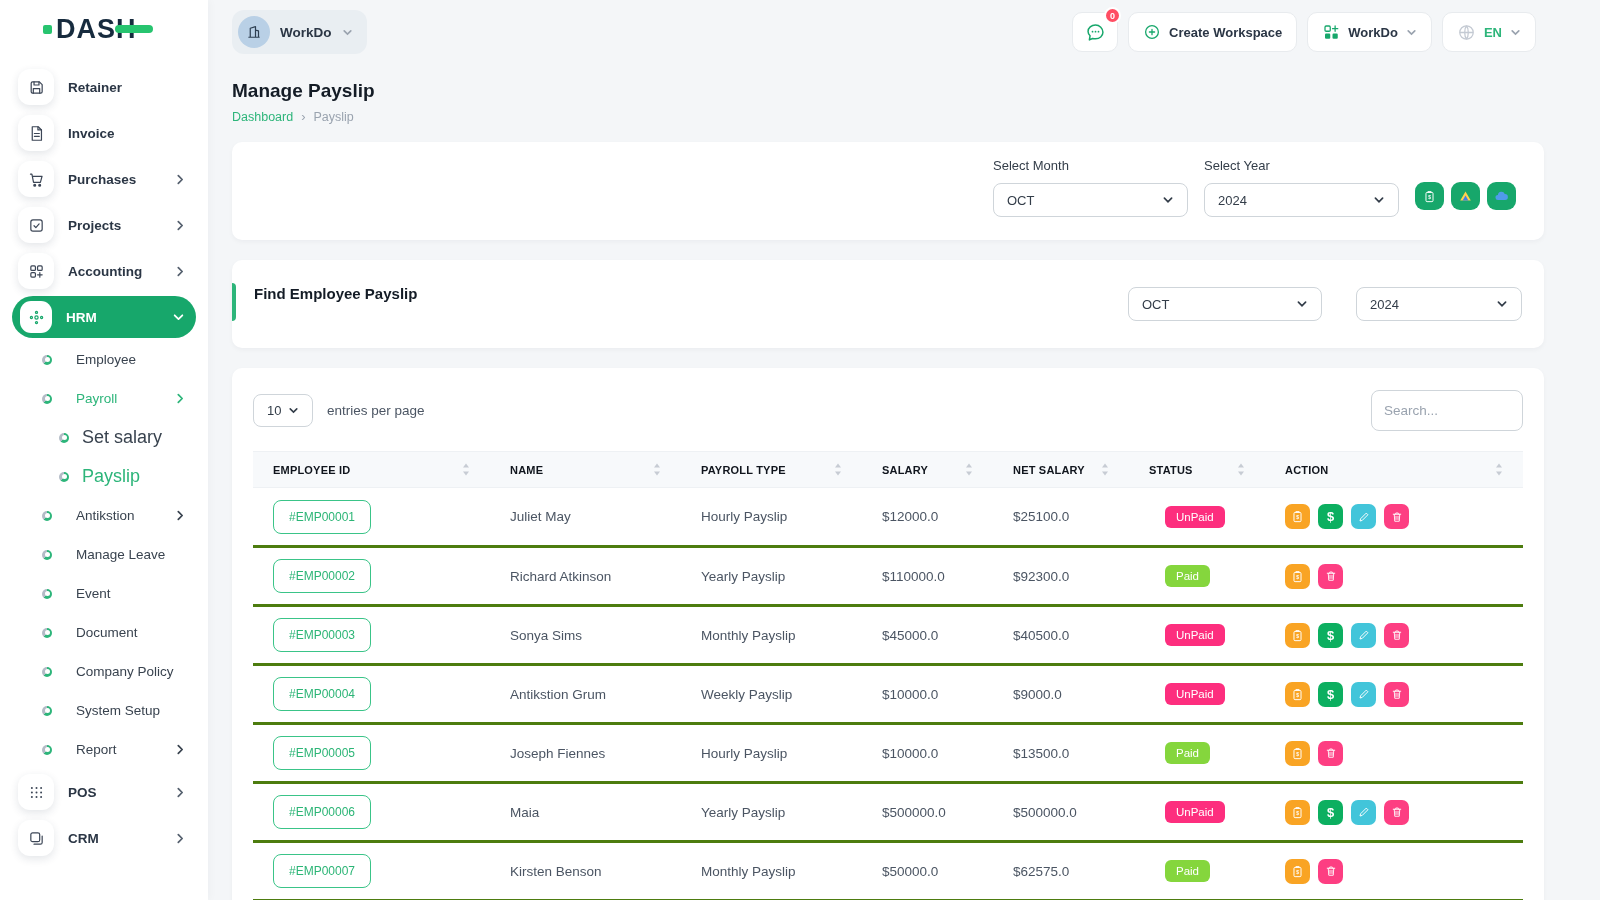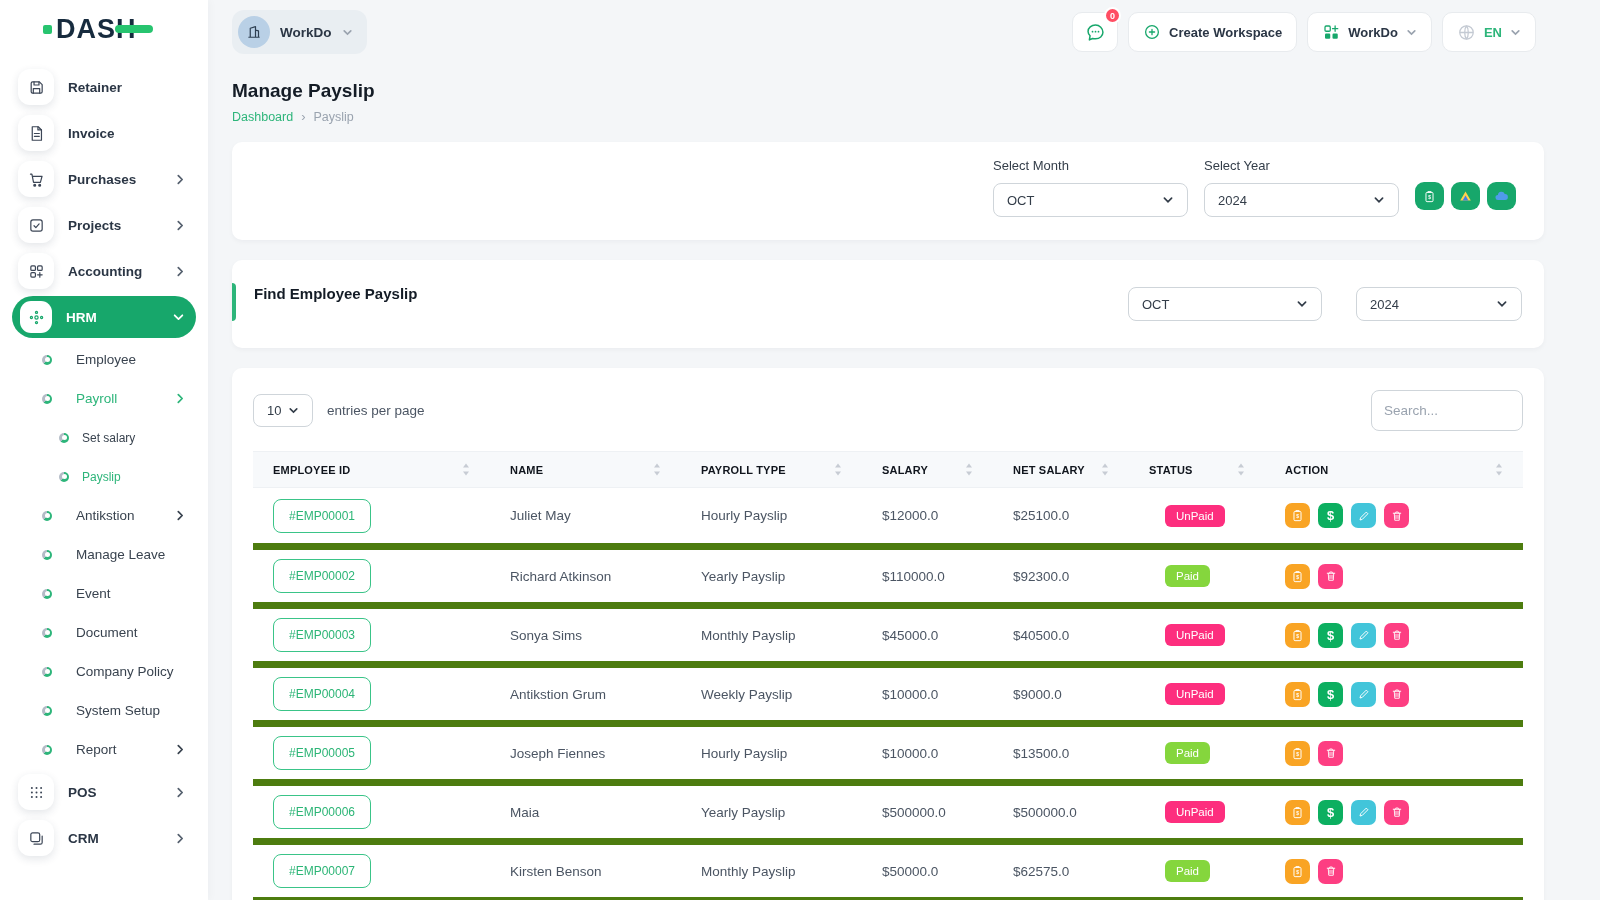--- a/index.html
+++ b/index.html
@@ -17,21 +17,21 @@
   .nav { padding:6px 12px 0 12px; }
   .nav-item { display:flex; align-items:center; cursor:pointer; }
   .lvl1 { height:46px; gap:14px; padding:0 10px 0 6px; font-size:13.5px; font-weight:700; color:#2b3645; }
   .icon-card { width:36px; height:36px; flex:0 0 36px; border-radius:12px; background:#fff; box-shadow:0 3px 8px rgba(35,50,70,.12); display:flex; align-items:center; justify-content:center; color:#3c4656; }
   .chev { margin-left:auto; color:#55606e; display:flex; }
   .chev.down svg { transform:rotate(90deg); }
   .active-pill { background:var(--green,#17a76b); border-radius:22px; color:#fff; height:42px; margin:2px 0; }
   .active-pill .icon-card { box-shadow:none; color:var(--green,#17a76b); width:32px; height:32px; flex-basis:32px; border-radius:11px; margin-left:2px; }
   .active-pill .chev { color:#fff; margin-right:2px; }
   .lvl2 { height:39px; gap:24px; padding-left:30px; font-size:13.5px; font-weight:500; color:#39434f;text-align:right; }
-  .lvl3 { height:39px; gap:13px; padding-left:47px; font-size:12px; font-weight:500; color:#39434f; }
+  .lvl3 { height:39px; gap:13px; padding-left:47px; font-size:18px; font-weight:500; color:#39434f; }
   .lvl2 .chev, .lvl3 .chev { margin-right:10px; color:#39434f; }
   .nav-item.active-txt, .nav-item.active-txt .chev { color:var(--link,#2db57a); }
   .bullet { width:10px; height:10px; flex:0 0 10px; border-radius:50%; background:conic-gradient(var(--link,#2db57a) 0 62%, #b3bbc6 62% 100%); position:relative; }
   .bullet::after { content:""; position:absolute; left:2.5px; top:2.5px; width:5px; height:5px; border-radius:50%; background:#fff; }
 
   
   .main { flex:1; display:flex; flex-direction:column; min-width:0; }
   .topbar { height:58px; flex:0 0 58px; display:flex; align-items:center; justify-content:space-between; padding:6px 64px 0 24px; }
   .ws-pill { background:#e9eef2; border:0; border-radius:12px; height:44px; display:flex; align-items:center; gap:10px; padding:0 14px 0 6px; cursor:pointer; font-family:inherit; }
   .ws-avatar { width:32px; height:32px; border-radius:50%; background:#b9d0e6; display:flex; align-items:center; justify-content:center; }
@@ -73,21 +73,21 @@
   .sel-small { width:60px; height:33px; }
   .entries { font-size:13.5px; color:#4b5563; }
   .search-input { width:152px; height:41px; border:1px solid #cfd5da; border-radius:8px; padding:0 12px; font-size:13.5px; color:#333d49; font-family:inherit; outline:none; }
   .search-input::placeholder { color:#9aa3af; }
 
   .tbl-wrap { padding:0 21px; margin-top:20px; }
   table { width:100%; border-collapse:collapse; table-layout:fixed; }
   thead th { background:#f7f9fb; border-top:1px solid #eef1f4; border-bottom:1px solid #eef1f4; height:36px; padding:0 20px; font-size:11px; font-weight:800; letter-spacing:.2px; color:#10151d; text-align:left; cursor:pointer; }
   .th-inner { display:flex; align-items:center; justify-content:space-between; }
   .sort { display:flex; flex-direction:column; line-height:0; }
-  tbody td { height:59px; padding:0 20px; border-bottom:7px solid #4d7c0f; font-size:13.5px; color:#4b5563; }
+  tbody td { height:59px; padding:0 20px; border-bottom:3px solid #4d7c0f; font-size:13.5px; color:#4b5563; }
   .emp-pill { border:1px solid #3ac488; color:#2cb576; background:#fff; border-radius:8px; padding:9px 15px; font-size:12px; font-family:inherit; cursor:pointer; }
   .badge { display:inline-block; padding:5px 11px; border-radius:6px; color:#fff; font-size:11.5px; font-weight:400;margin-left:16px; }
   .badge-unpaid { background:var(--unpaid,#fd2e7e); }
   .badge-paid { background:var(--paid,#85d63d); }
   .actions { display:flex; gap:8px; }
   .act { width:25px; height:25px; border:0; border-radius:7px; display:flex; align-items:center; justify-content:center; color:#fff; cursor:pointer; font-family:inherit; }
   .act-orange { background:var(--orange,#f9a424); }
   .act-green  { background:var(--payg,#0caf60); }
   .act-cyan   { background:var(--cyan,#42c5da); }
   .act-pink   { background:var(--pink,#fd3e82); }

